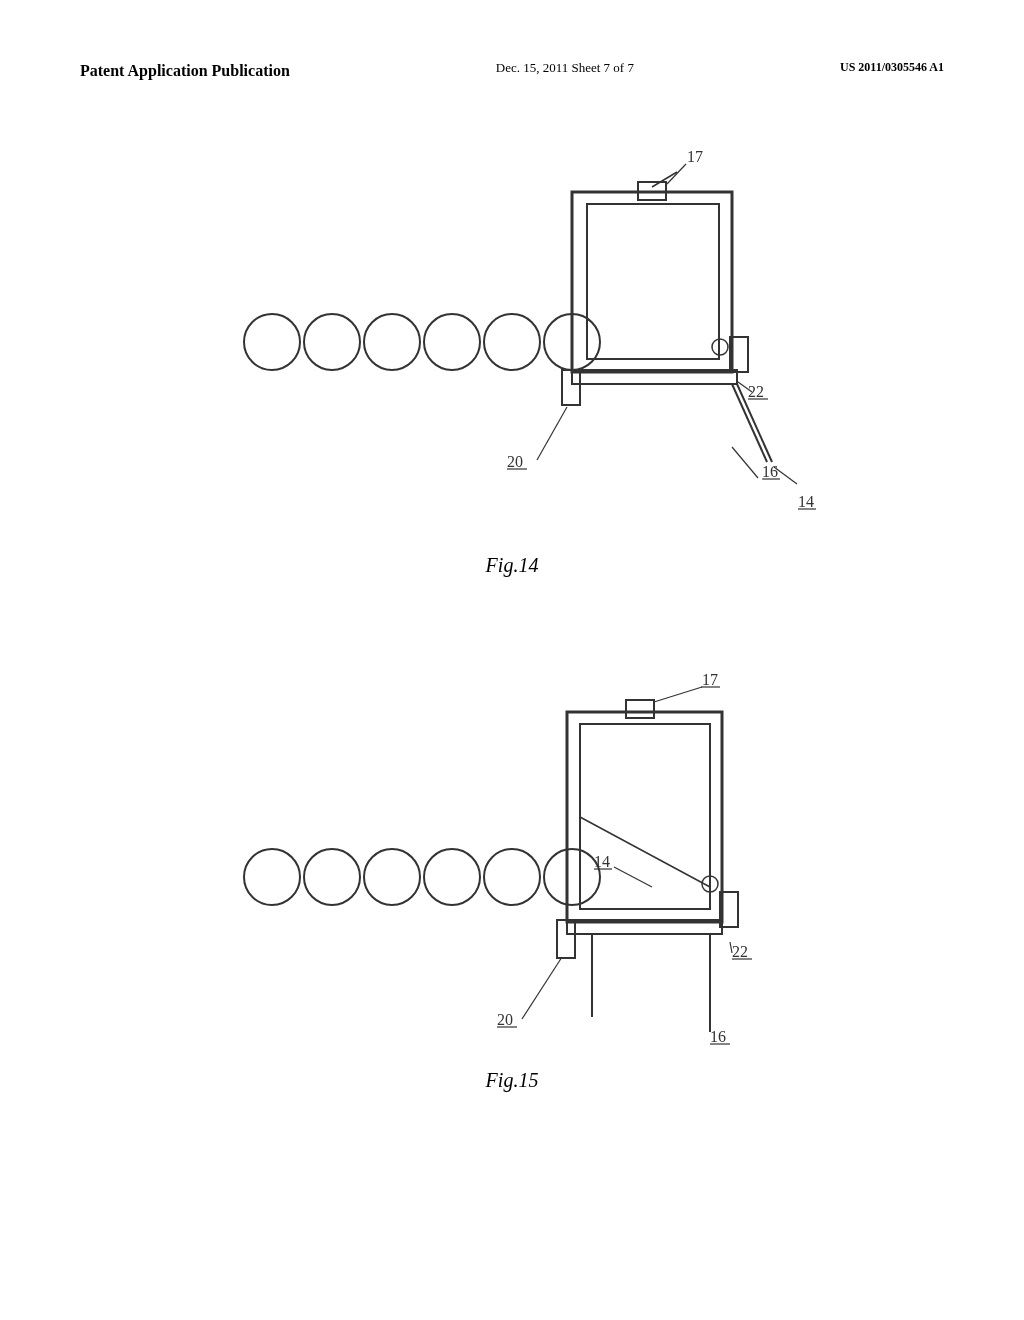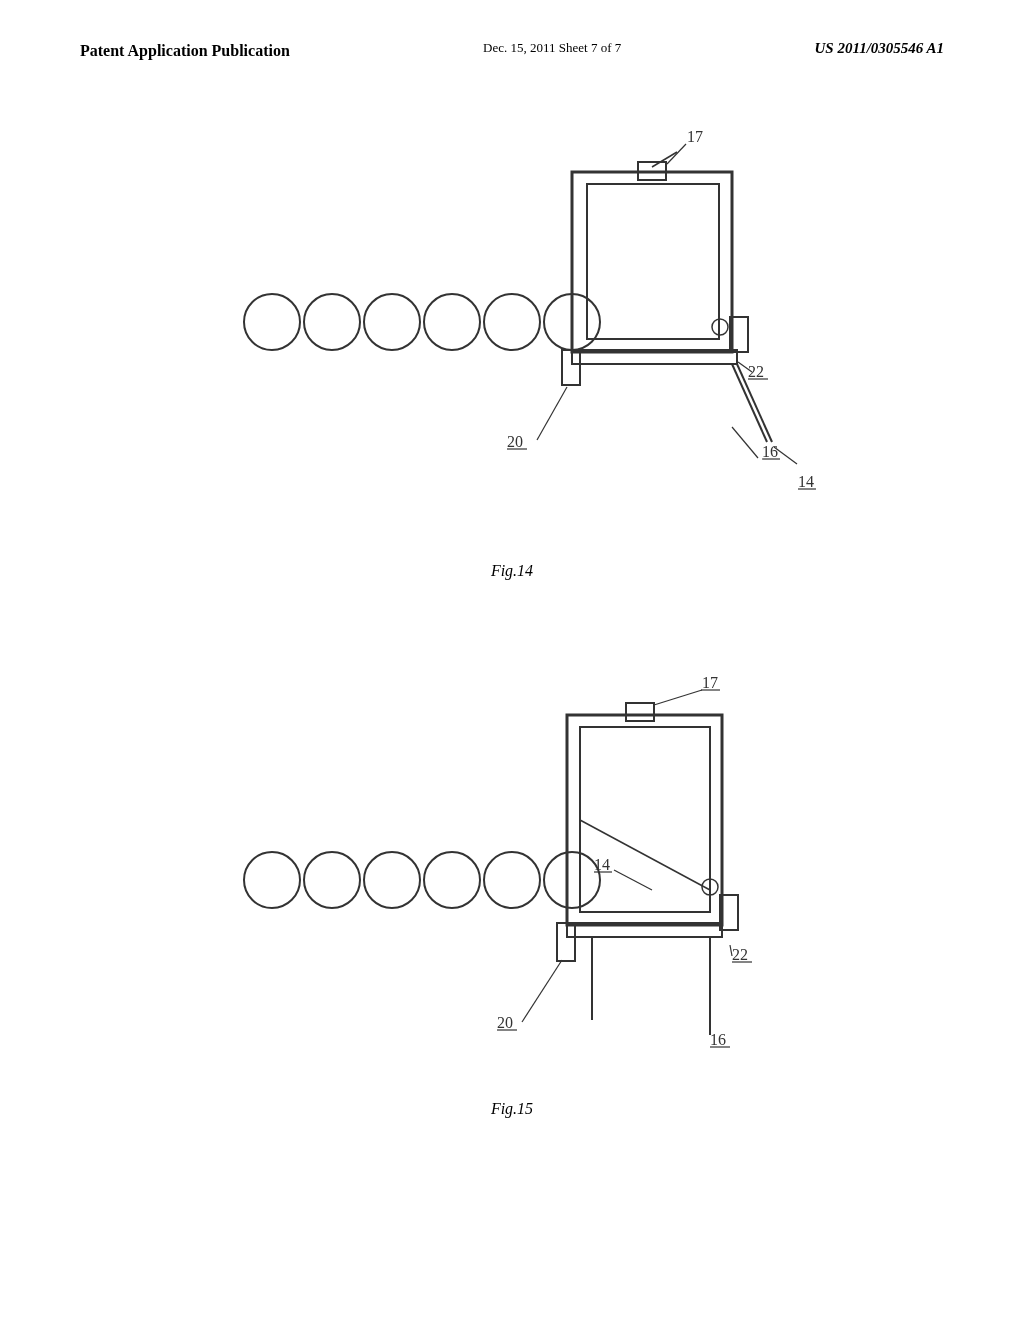--- a/index.html
+++ b/index.html
@@ -10,65 +10,63 @@
       min-height: 1320px;
       position: relative;
       overflow-x: hidden;
     }
 
     .page {
       width: 1024px;
       min-height: 1320px;
       background: #ffffff;
       position: relative;
-      padding: 40px 80px;
+      padding: 60px 80px;
     }
 
     
     .header {
       display: flex;
       justify-content: space-between;
       align-items: flex-start;
       margin-bottom: 40px;
       font-size: 15px;
     }
     .header-left {
       font-weight: bold;
       font-size: 16px;
       line-height: 1.4;
     }
     .header-center {
       font-size: 13px;
       text-align: center;
     }
     .header-right {
-      font-size: 15px;
+      font-size: 12px;
       font-weight: bold;
-      font-style: italic;
     }
 
     
     .figure-container {
       display: flex;
       flex-direction: column;
       align-items: center;
       margin-bottom: 60px;
       position: relative;
-      gap: 14px;
     }
 
     .figure-area {
       position: relative;
       width: 700px;
       height: 430px;
     }
 
     .fig-label {
-      font-size: 16px;
-      margin-top: 16px;
+      font-size: 20px;
+      margin-top: 2px;
       font-style: italic;
     }
 
     
     svg {
       position: absolute;
       top: 0;
       left: 0;
     }
   </style>

